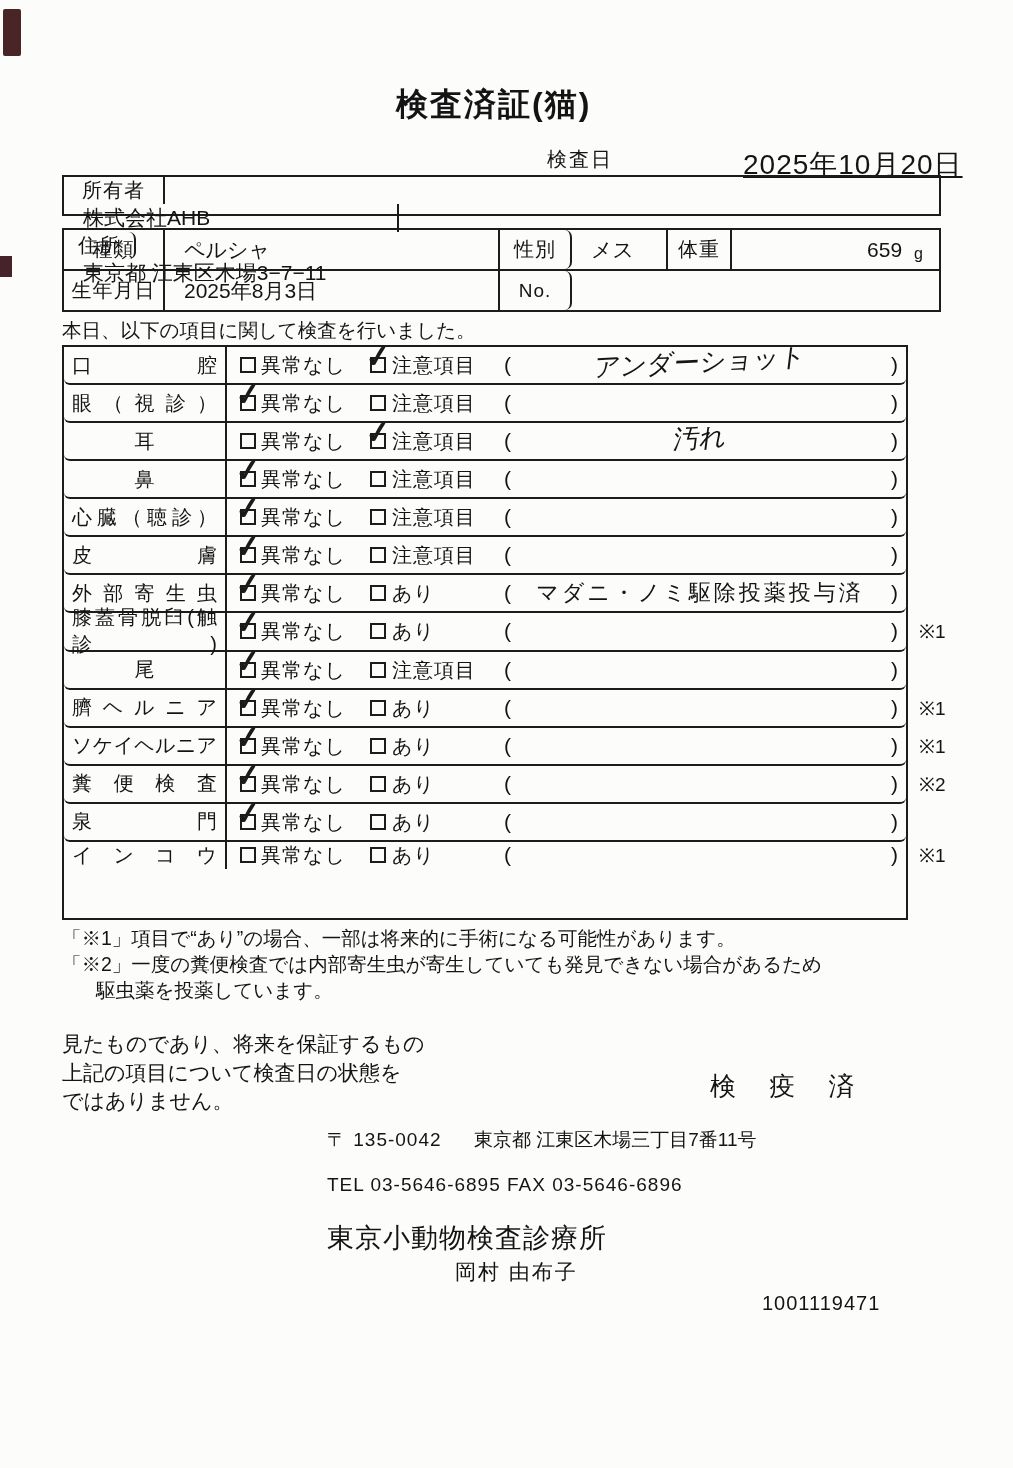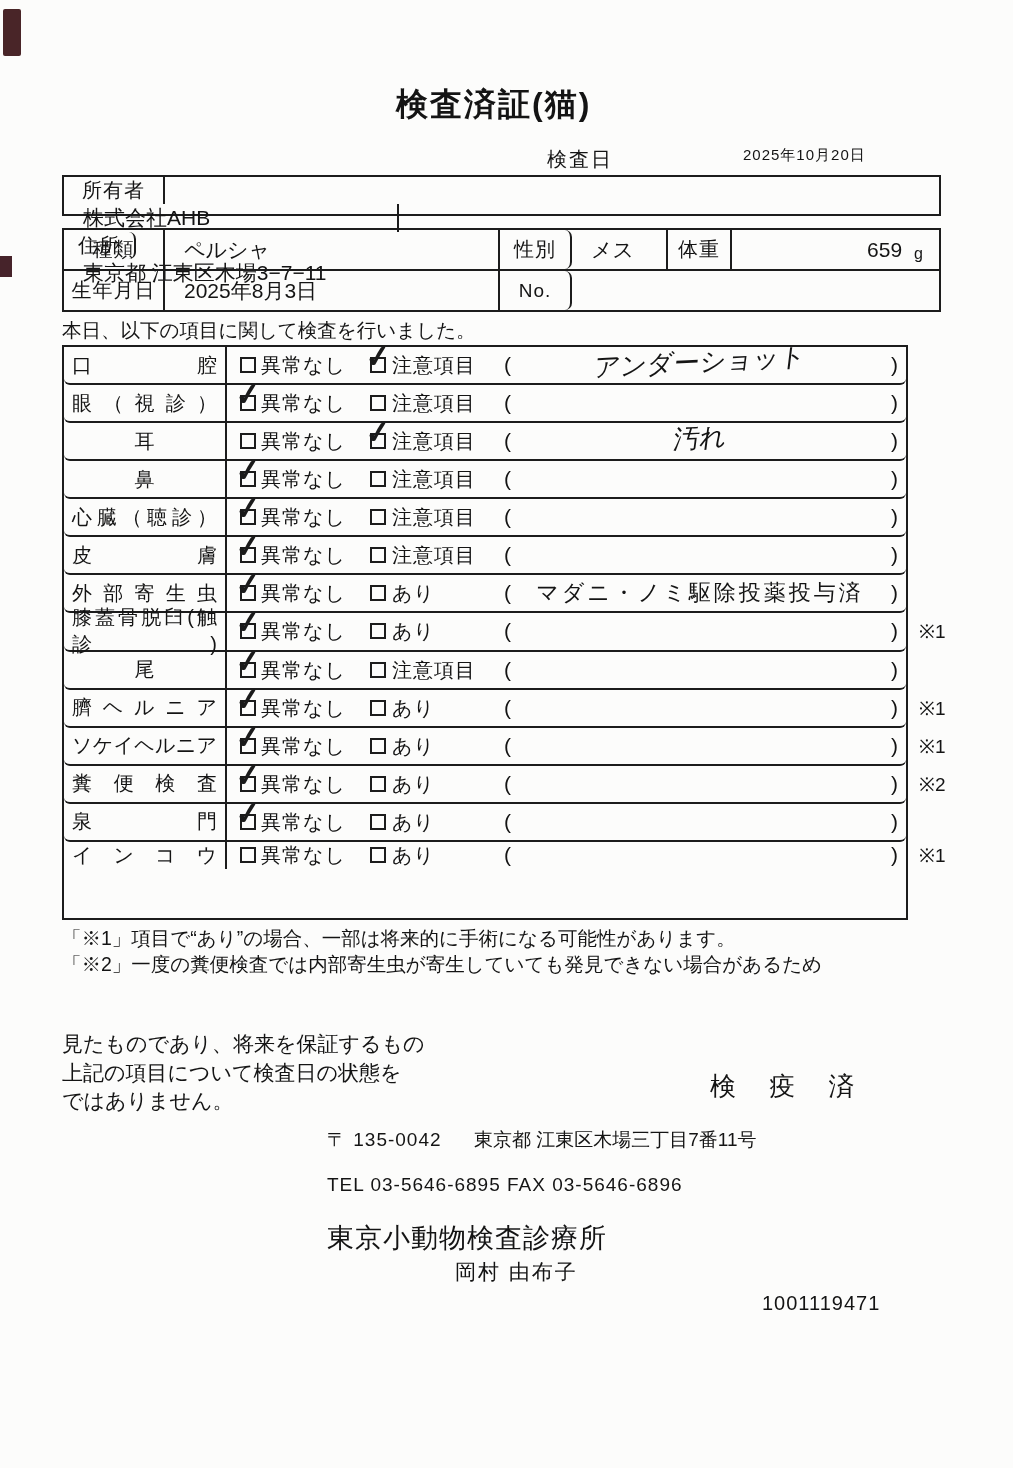--- a/index.html
+++ b/index.html
@@ -7,21 +7,21 @@
     position:relative;width:1013px;height:1468px;margin:0 auto;
     background:#fcfcfb;color:#141414;
     font-family:"Liberation Sans",sans-serif;
     overflow:hidden;
   }
   .abs{position:absolute;white-space:nowrap;}
 
   
   .doc-title{left:396px;top:83px;font-size:32px;font-weight:bold;letter-spacing:2px;}
   .insp-label{left:547px;top:146px;font-size:20px;letter-spacing:2px;}
-  .insp-value{left:743px;top:146px;font-size:15px;letter-spacing:1px;}
+  .insp-value{left:743px;top:146px;font-size:28px;letter-spacing:1px;text-decoration:underline;}
 
   
   .tbl{position:absolute;border:2px solid #1c1c1c;box-sizing:border-box;background:transparent;flex-direction:column;}
   .owner-tbl{left:62px;top:175px;width:879px;height:41px;display:flex;}
   .pet-tbl{left:62px;top:228px;width:879px;height:84px;display:flex;flex-direction:column;}
   .pet-row{display:flex;flex:1;box-sizing:border-box;}
   .pet-row.first{border-bottom:2px solid #1c1c1c;}
   .cell{display:flex;align-items:center;box-sizing:border-box;font-size:21px;}
   .cell.lab{justify-content:center;font-size:20px;letter-spacing:1px;}
   .cell.bR{border-right:2px solid #1c1c1c;}
@@ -295,20 +295,21 @@
         <span class="cb p2"></span>
         <span class="cbl p2">あり</span>
         <span class="paren open">(</span>
         <span class="paren close">)</span>
         <span class="refmark">※1</span>
       </div>
     </div>
 
   <div class="abs fn1">「※1」項目で“あり”の場合、一部は将来的に手術になる可能性があります。</div>
   <div class="abs fn2">「※2」一度の糞便検査では内部寄生虫が寄生していても発見できない場合があるため</div>
+  <div class="abs fn3">駆虫薬を投薬しています。</div>
 
   <div class="abs disc">
     <div>見たものであり、将来を保証するもの</div>
     <div>上記の項目について検査日の状態を</div>
     <div>ではありません。</div>
   </div>
 
   <div class="abs stamp">検 疫 済</div>
 
   <div class="abs f-postal">〒 135-0042</div>

